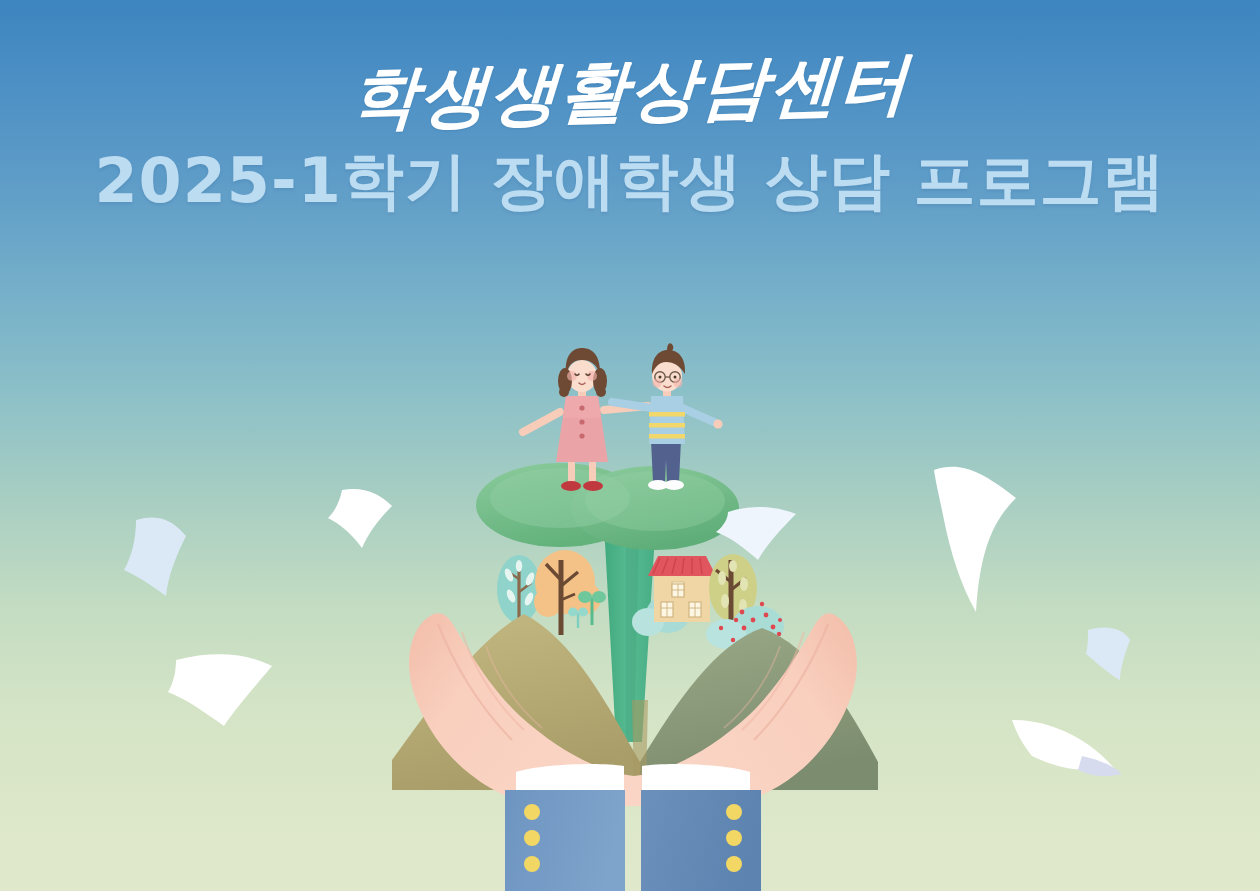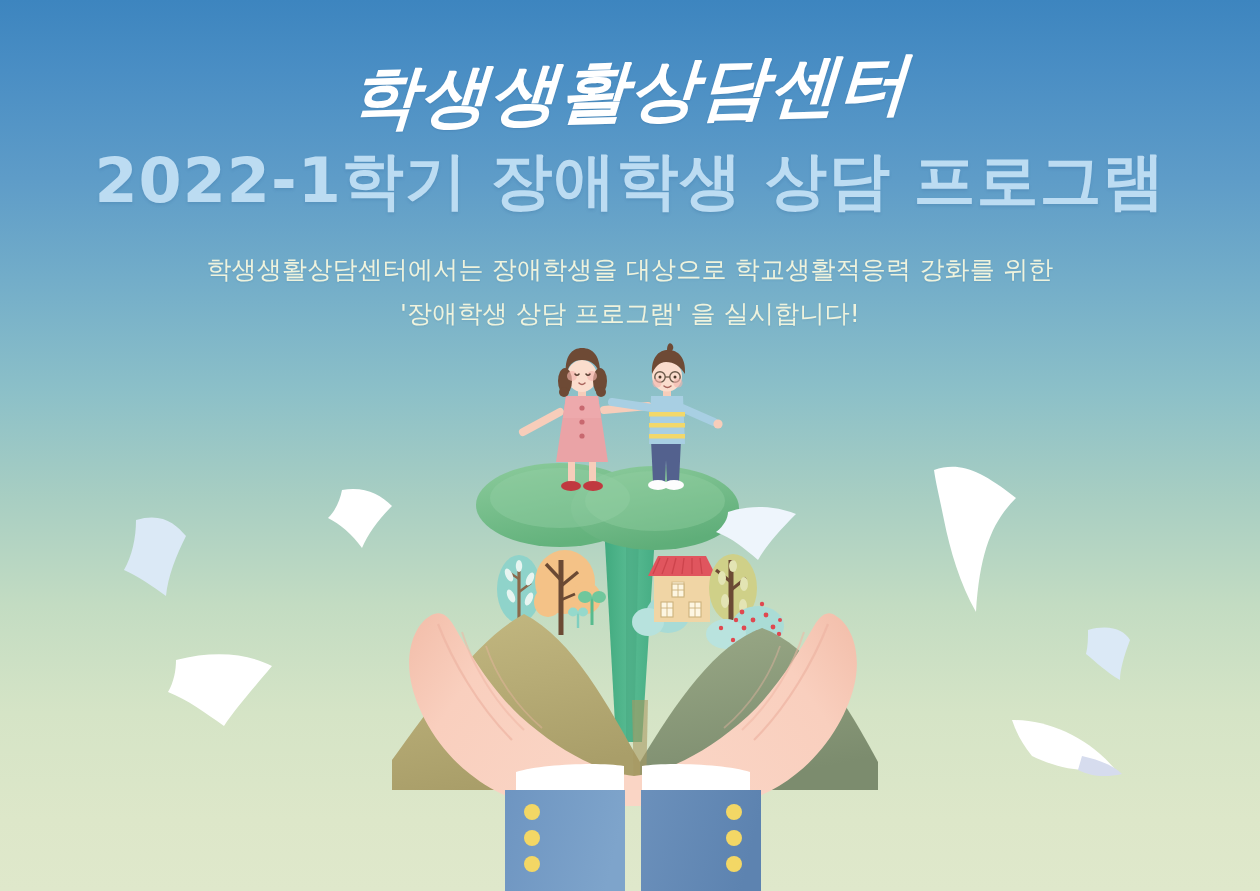--- a/index.html
+++ b/index.html
@@ -353,20 +353,16 @@
         <path d="M934 470 C958 462 978 468 1016 498 C994 520 980 548 976 612 C960 584 950 550 944 520 C940 500 936 484 934 470 Z" fill="#ffffff"></path>
         <path d="M1088 630 C1110 624 1124 630 1130 640 C1124 656 1120 670 1120 680 C1106 672 1096 662 1086 654 C1088 646 1088 638 1088 630 Z" fill="#dbe9f6"></path>
         <path d="M1012 720 C1048 720 1086 736 1114 768 C1086 774 1056 768 1032 756 C1022 744 1016 732 1012 720 Z" fill="#ffffff"></path>
         <path d="M1082 756 C1100 760 1114 766 1122 774 C1104 778 1090 776 1078 770 Z" fill="#d6dcee"></path>
       </g>
     </svg>
   </div>
 
   <div class="text-stack">
     <div class="script-title">학생생활상담센터</div>
-    <div class="main-heading">2022-1학기 장애학생 상담 프로그램</div>
-    <div class="lead">
-      <span class="ln">학생생활상담센터에서는 장애학생을 대상으로  학교생활적응력 강화를 위한</span>
-      <span class="ln">'장애학생 상담 프로그램' 을 실시합니다!</span>
-    </div>
+    <div class="main-heading">2025-1학기 장애학생 상담 프로그램</div>
   </div>
 
 </div>
 
 </body></html>

